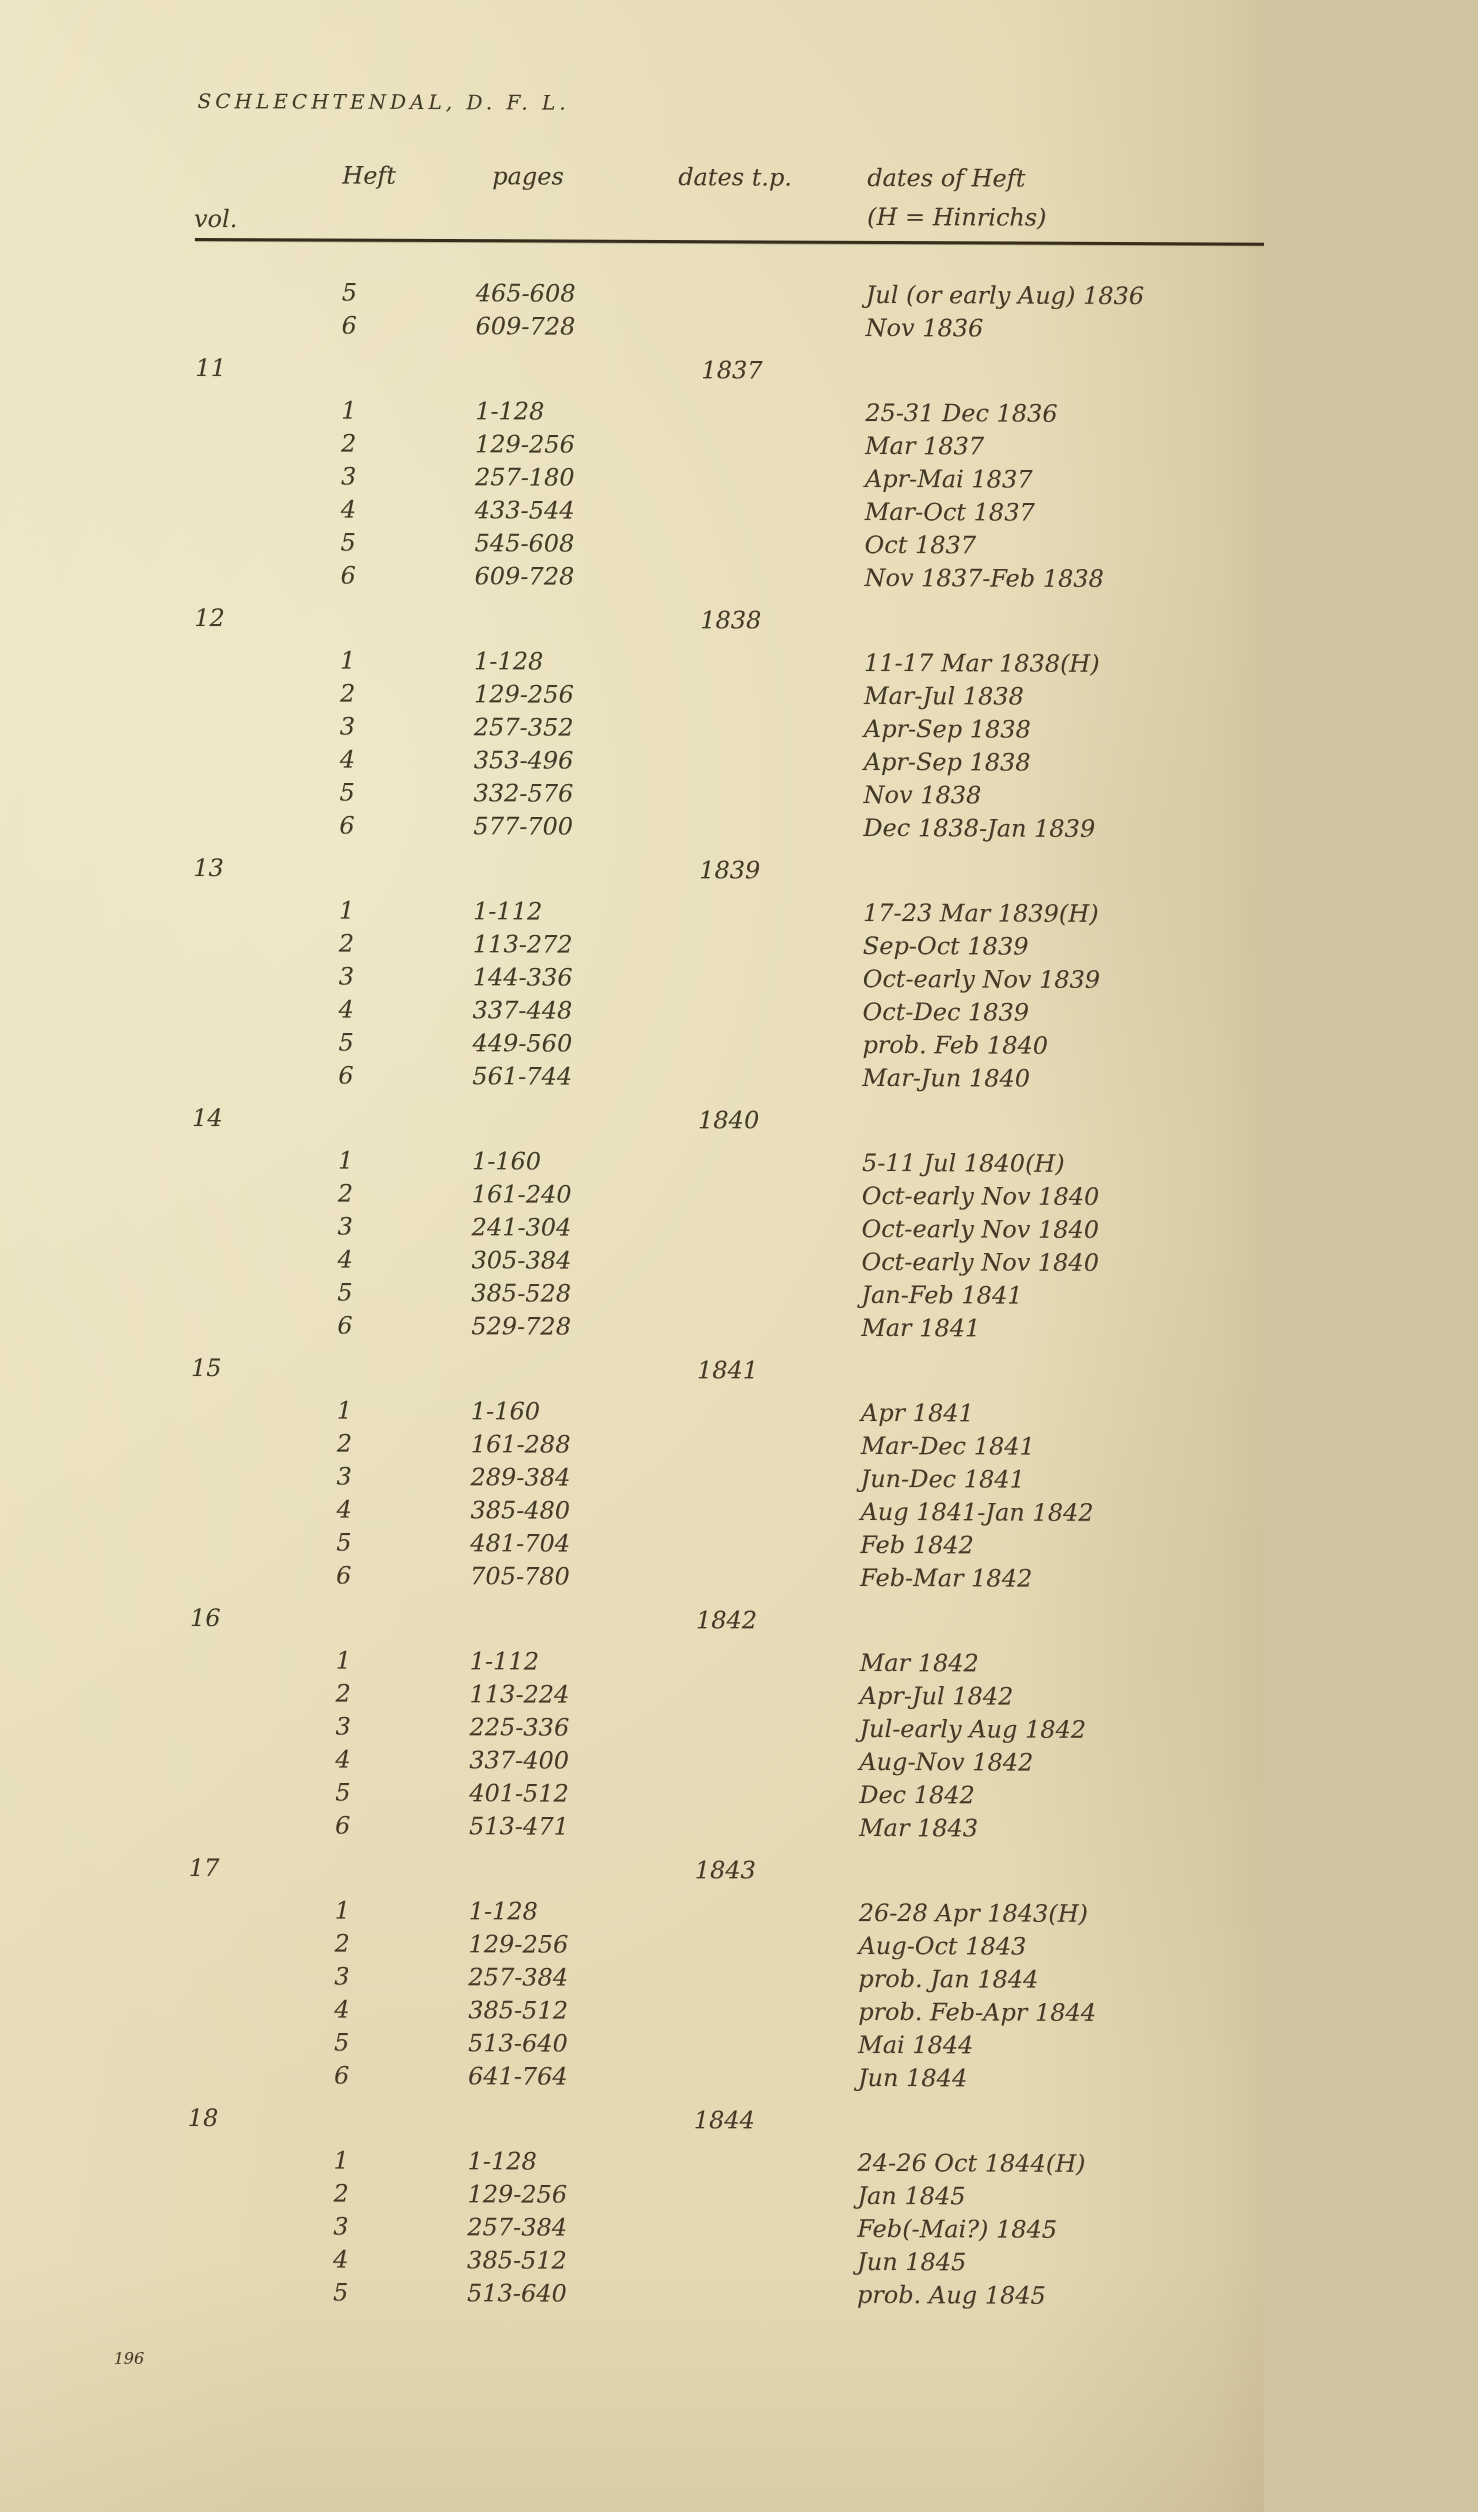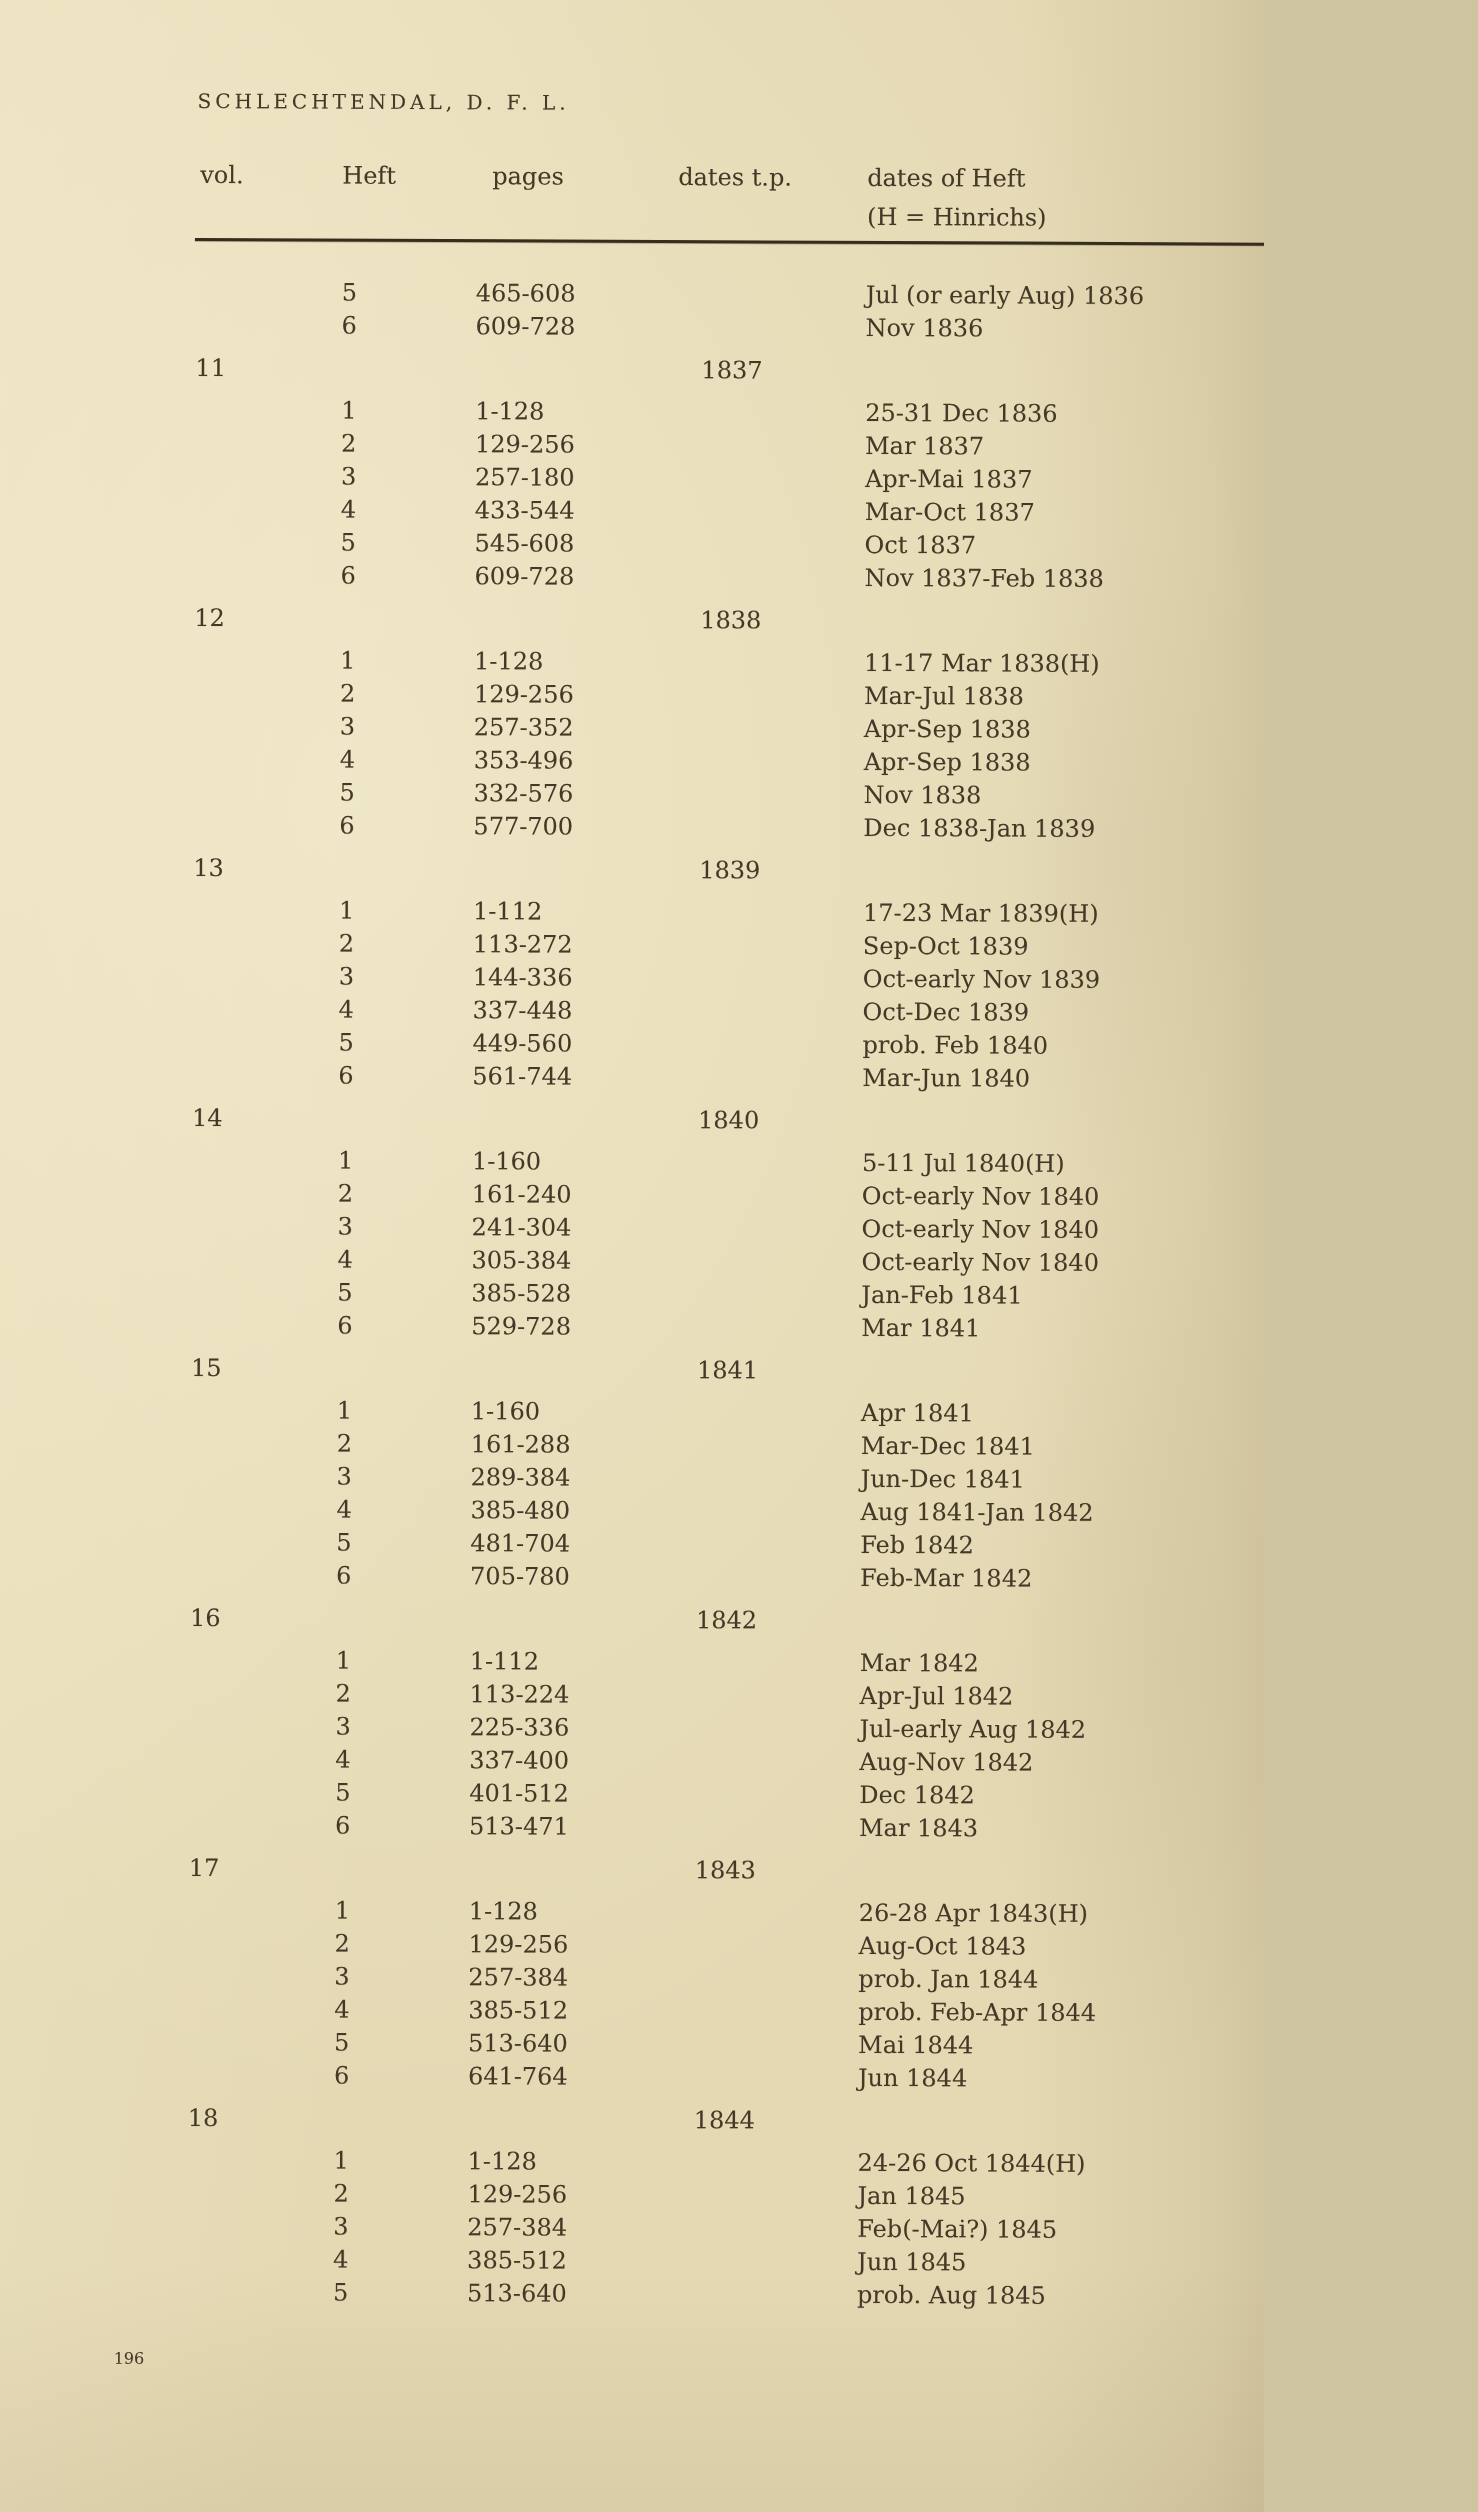--- a/index.html
+++ b/index.html
@@ -14,38 +14,39 @@
     overflow: hidden;
     background-color: #e4d9b3;
     background-image:
       radial-gradient(ellipse 1283px 1824px at 28% 32%, rgba(255,250,228,0.38), rgba(255,250,228,0) 72%),
       linear-gradient(100deg, rgba(255,248,224,0.28) 0%, rgba(255,248,224,0) 42%),
       linear-gradient(90deg, rgba(0,0,0,0) 80%, rgba(112,92,52,0.10) 96%, rgba(112,92,52,0.16) 100%),
       linear-gradient(0deg, rgba(118,98,56,0.10) 0%, rgba(118,98,56,0) 10%),
       radial-gradient(ellipse 284px 473px at 88% 34%, rgba(140,128,88,0.06), rgba(140,128,88,0) 70%),
       radial-gradient(ellipse 338px 608px at 92% 66%, rgba(140,128,88,0.05), rgba(140,128,88,0) 70%);
     color: #443927;
+    font-style: italic;
   }
   .content {
     position: absolute; inset: 0;
     transform: rotate(0.25deg);
     transform-origin: 203px 230px;
   }
   .running-head {
     position: absolute; left: 197px; top: 89px;
     font-size: 20px; letter-spacing: 4px;
     white-space: nowrap;
     text-shadow: 0.3px 0.3px 0 rgba(68,57,39,0.28);
   }
   .col-header {
     position: absolute; top: 161px;
     font-size: 24px; white-space: nowrap;
     text-shadow: 0.3px 0.3px 0 rgba(68,57,39,0.22);
   }
-  .h-vol   { left: 200px; }
+  .h-vol   { left: 194px; margin-top: 44px; }
   .h-heft  { left: 342px; }
   .h-pages { left: 492px; }
   .h-tp    { left: 678px; }
   .h-dates { left: 867px; }
   .h-note  { left: 867px; top: 200px; }
   .rule {
     position: absolute; left: 195px; top: 238px;
     width: 1242px; height: 2.7px;
     background: #362d1c;
     box-shadow: 0 0.7px 0.7px rgba(54,45,28,0.35);

